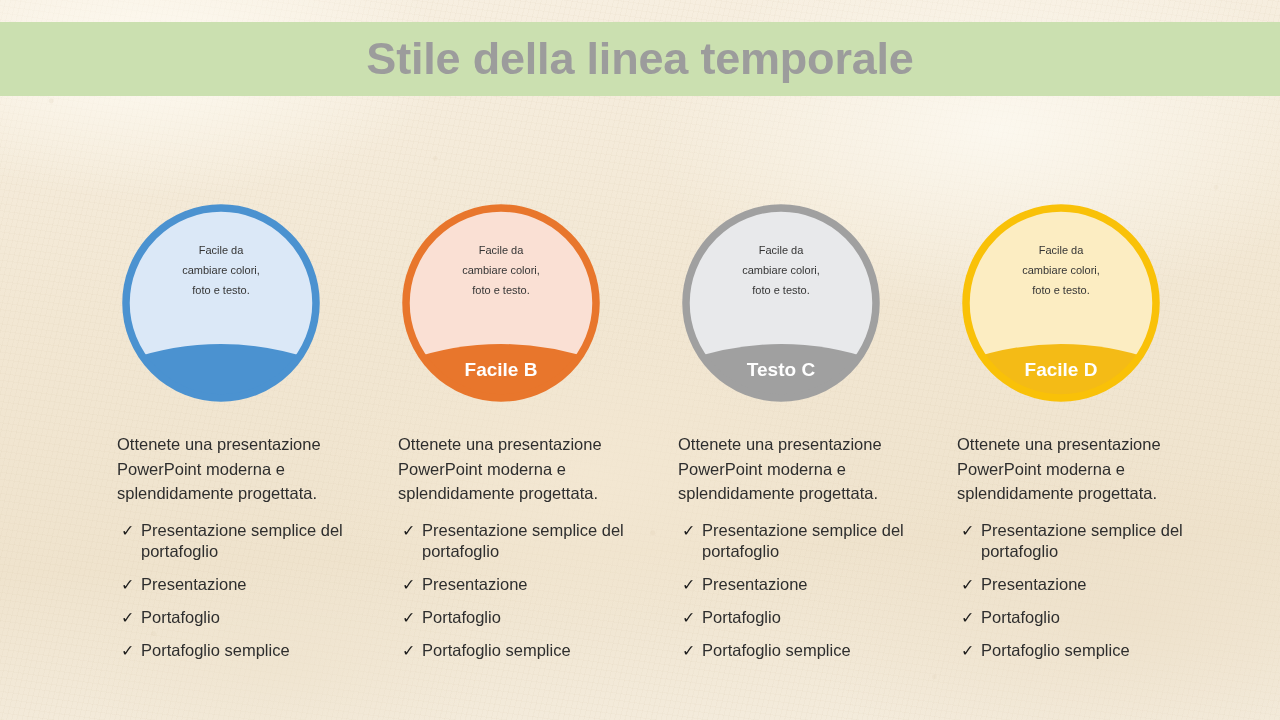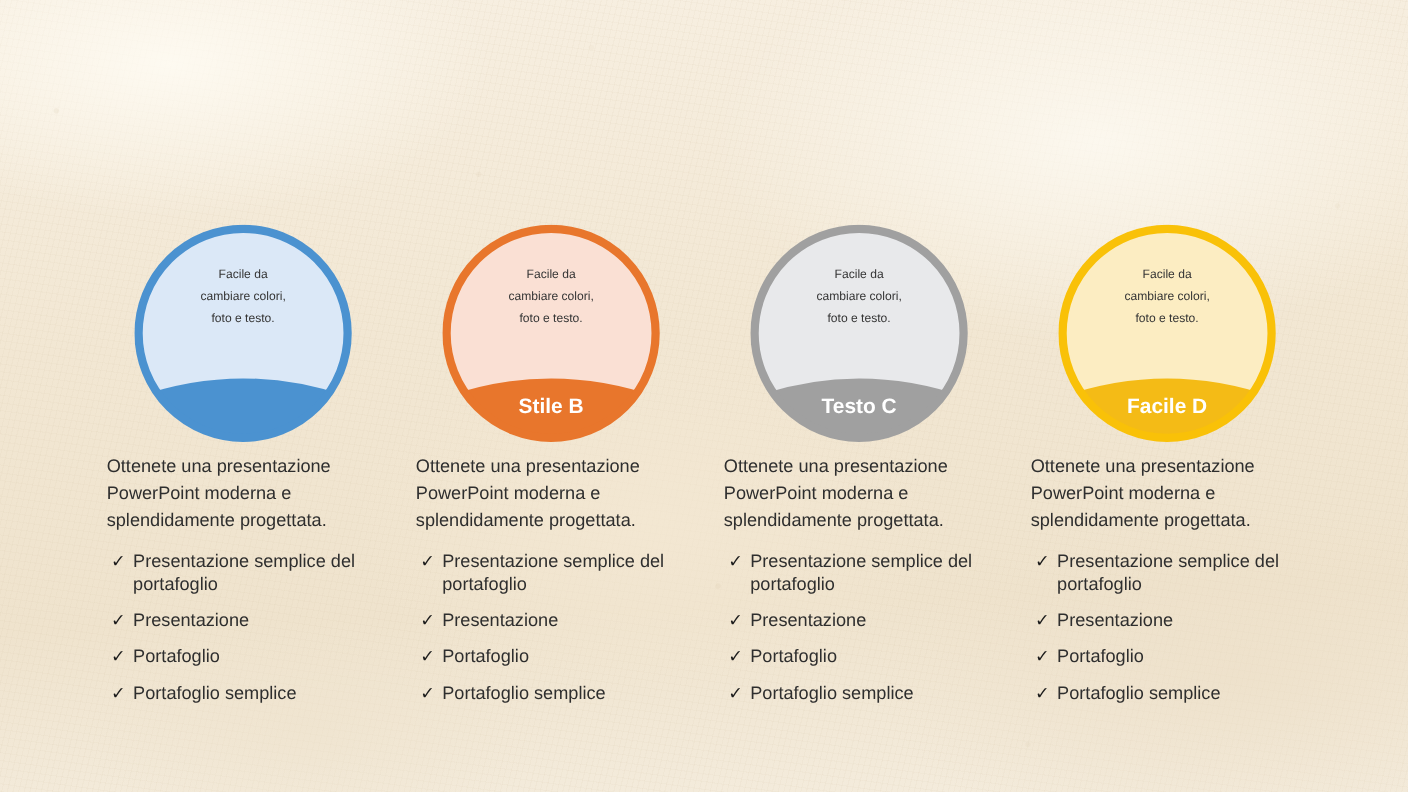--- a/index.html
+++ b/index.html
@@ -96,22 +96,23 @@
     width: 178px;
     text-align: center;
     font-size: 19px;
     font-weight: bold;
     color: #ffffff;
   }
 
   
   .column {
     position: absolute;
-    top: 412px;
+    top: 432px;
     width: 248px;
+    margin-left: 20px;
   }
   .column-intro {
     font-size: 16.5px;
     line-height: 24.5px;
     color: #2e2e2e;
     margin: 0 0 14px 0;
   }
   .bullet-list {
     margin: 0;
     padding: 0;
@@ -138,20 +139,23 @@
   .bullet-text {
     flex: 1 1 auto;
   }
 </style>
 </head>
 <body>
 
 <div id="slide">
   <div id="grain"></div>
 
+  <div id="title-banner">
+    <div id="title-text">Stile della linea temporale</div>
+  </div>
 
   <div class="node" style="left:122px;">
     <svg width="198" height="198" viewBox="0 0 198 198">
       <defs>
         <clipPath id="clipA">
             <circle cx="99" cy="99" r="95"></circle>
           </clipPath>
       </defs>
       <circle cx="99" cy="99" r="95" fill="#dbe8f7"></circle>
       <path d="M -6 160 Q 99 120 204 160 L 204 206 L -6 206 Z" fill="#4b92d0" clip-path="url(#clipA)"></path>
@@ -173,21 +177,21 @@
       </defs>
       <circle cx="99" cy="99" r="95" fill="#fae0d4"></circle>
       <path d="M -6 160 Q 99 120 204 160 L 204 206 L -6 206 Z" fill="#e8762c" clip-path="url(#clipB)"></path>
       <circle cx="99" cy="99" r="95" fill="none" stroke="#e8762c" stroke-width="7.5"></circle>
     </svg>
     <div class="node-top-text">
       <div>Facile da</div>
       <div>cambiare colori,</div>
       <div>foto e testo.</div>
     </div>
-    <div class="node-bottom-label">Stile B</div>
+    <div class="node-bottom-label">Facile B</div>
   </div>
 
   <div class="node" style="left:682px;">
     <svg width="198" height="198" viewBox="0 0 198 198">
       <defs>
         <clipPath id="clipC">
             <circle cx="99" cy="99" r="95"></circle>
           </clipPath>
       </defs>
       <circle cx="99" cy="99" r="95" fill="#e8e9eb"></circle>

